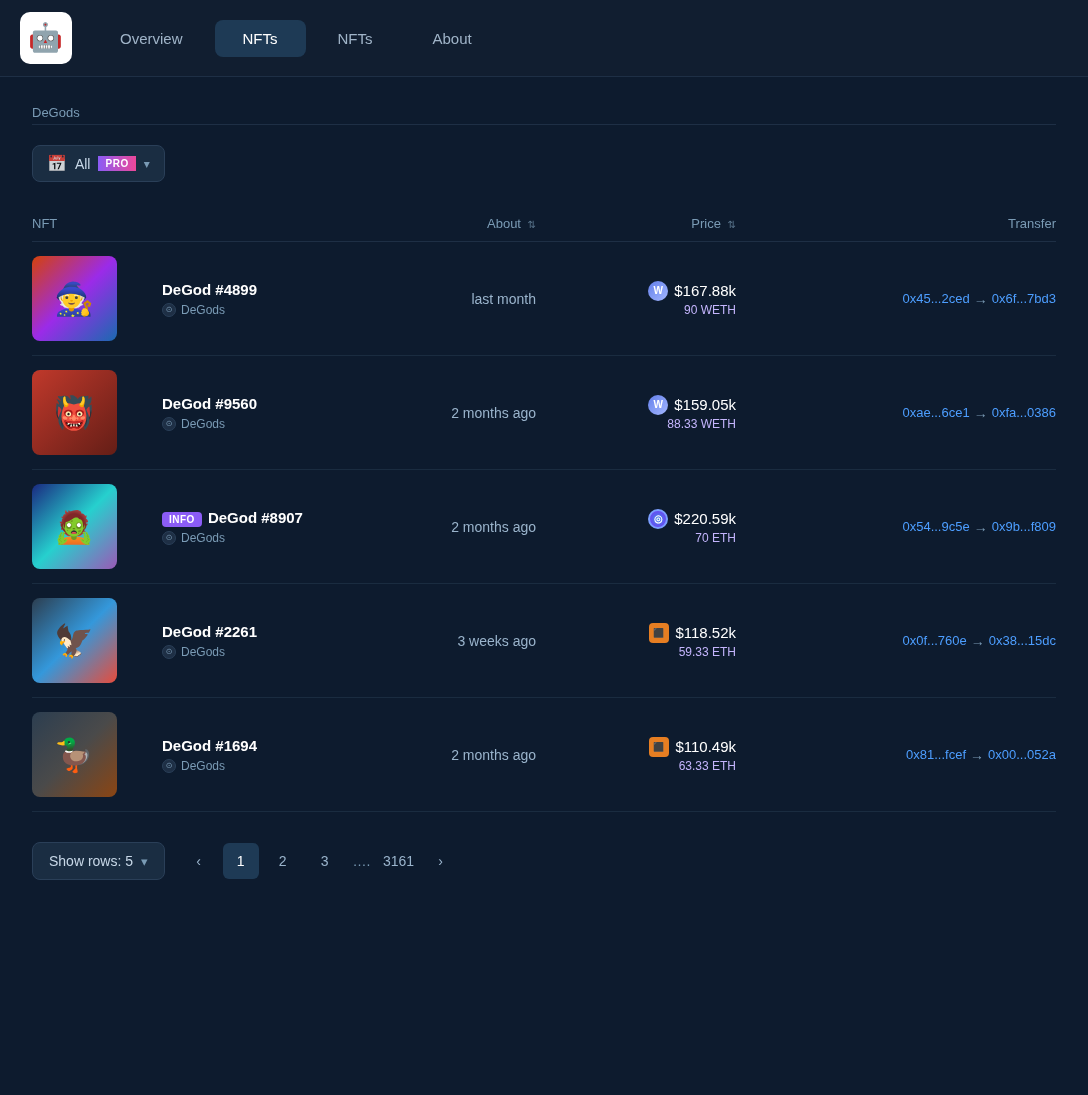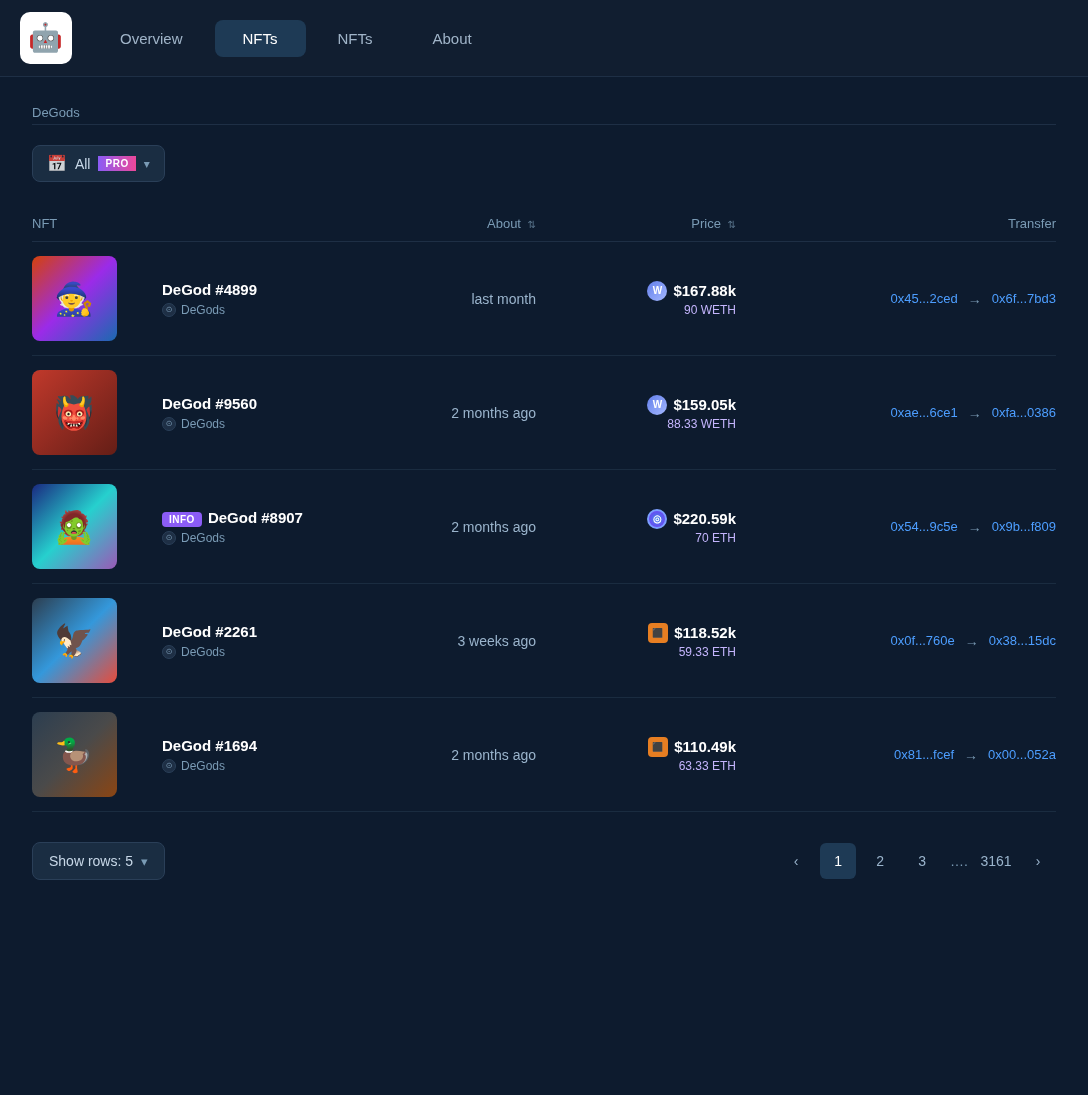--- a/index.html
+++ b/index.html
@@ -213,54 +213,54 @@
       align-items: flex-end;
       gap: 2px;
     }
     .price-row {
       display: flex;
       align-items: center;
       gap: 6px;
     }
     .price-usd {
       font-size: 15px;
-      font-weight: 700;
+      font-weight: 400;
       color: #fff;
     }
     .price-eth {
       font-size: 12px;
       color: #c4b5fd;
     }
 
     
     .transfer-cell {
       display: flex;
       align-items: center;
       justify-content: flex-end;
-      gap: 10px;
+      gap: 4px;
       font-size: 13px;
     }
     .addr-from {
       color: #4d9eff;
       cursor: pointer;
     }
     .arrow-icon {
       color: #7a9bb5;
       font-size: 14px;
     }
     .addr-to {
       color: #4d9eff;
       cursor: pointer;
     }
 
     
     .pagination-bar {
       display: flex;
       align-items: center;
-      justify-content: space-between;
+      justify-content: flex-start;
       gap: 16px;
       padding: 30px 0 20px 0;
     }
     .rows-select {
       display: flex;
       align-items: center;
       gap: 8px;
       background: #1a2d42;
       border: 1px solid #2a3f58;
       border-radius: 8px;

